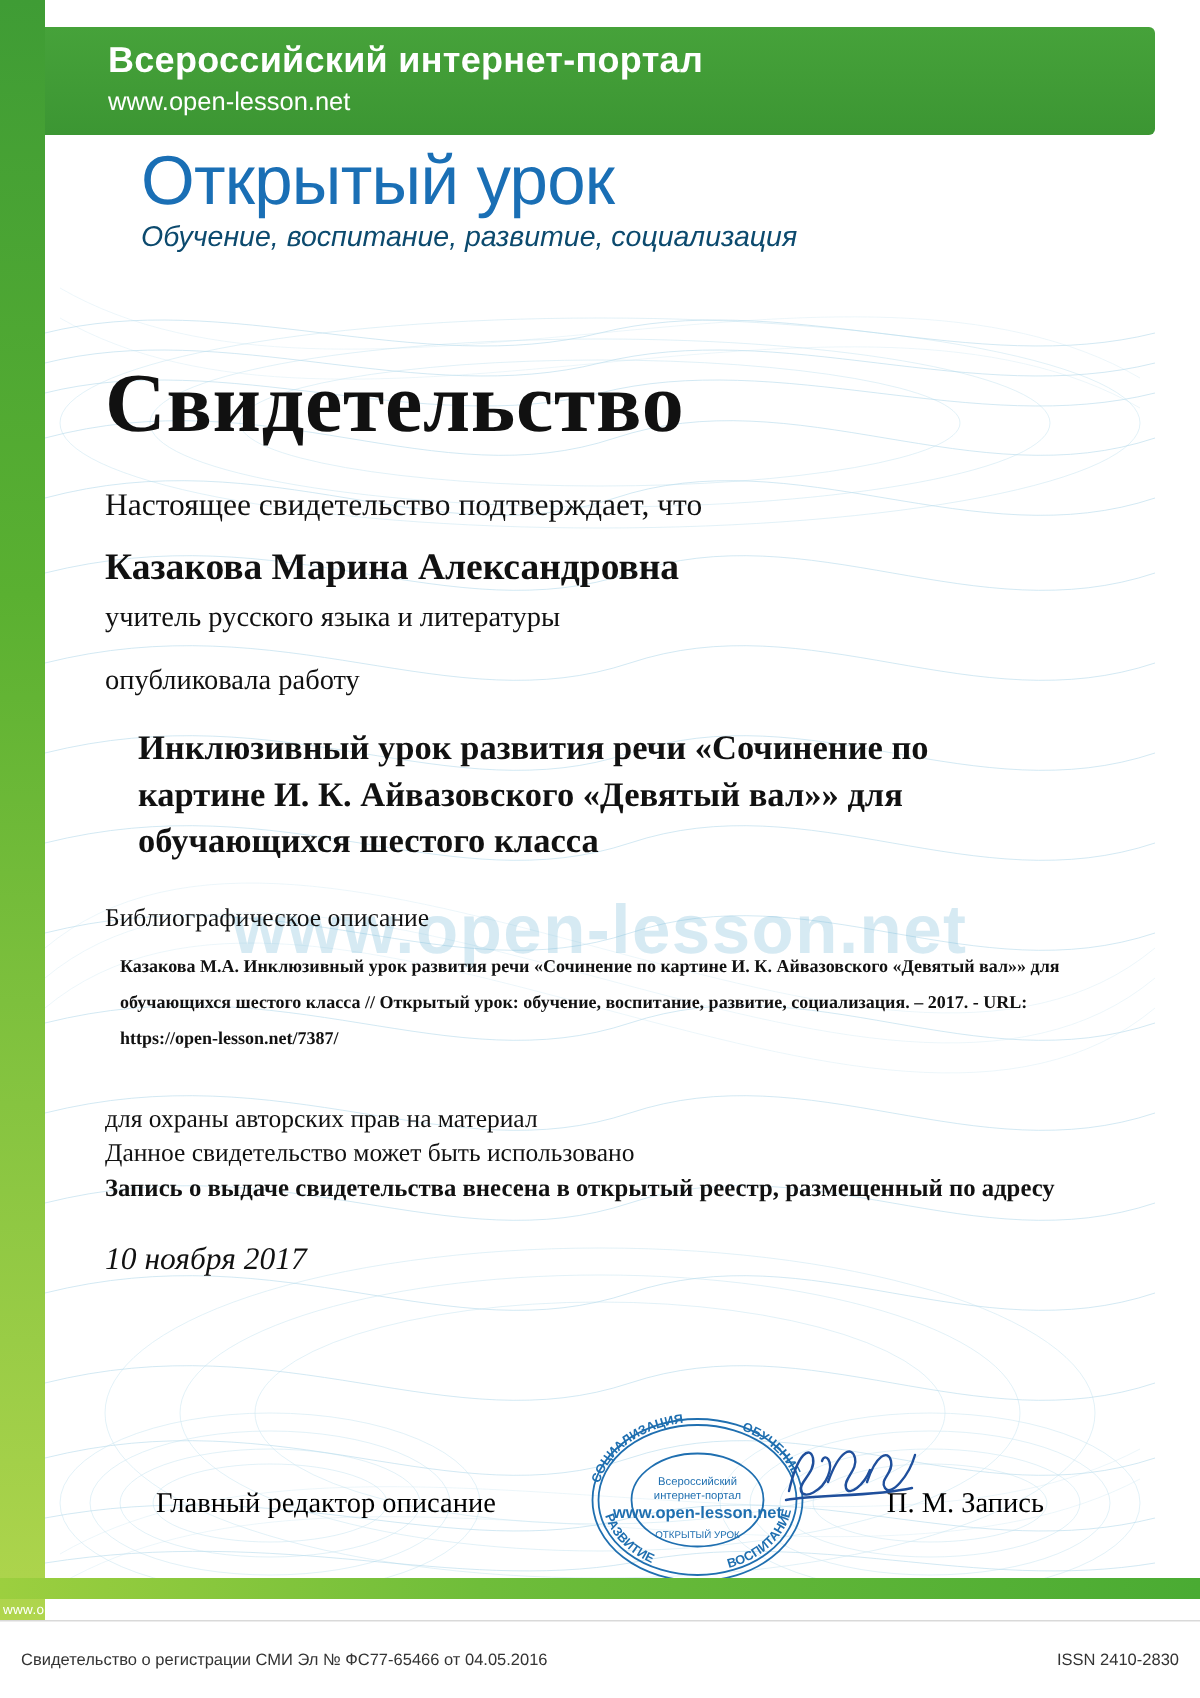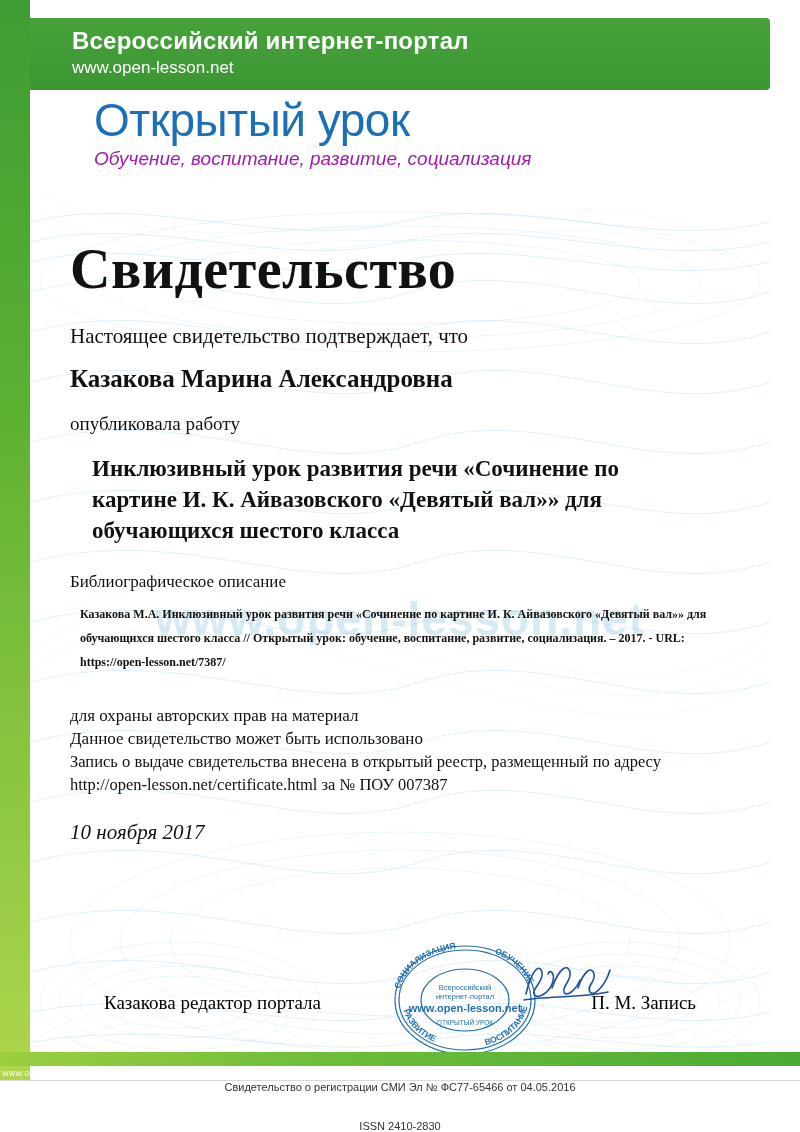--- a/index.html
+++ b/index.html
@@ -62,21 +62,21 @@
     font-family: "Liberation Sans", sans-serif;
     font-size: 46px;
     color: #1a6fb5;
     line-height: 52px;
     letter-spacing: -0.5px;
   }
   .brand-sub {
     font-family: "Liberation Sans", sans-serif;
     font-style: italic;
     font-size: 19px;
-    color: #a21caf;
+    color: #0c4a6e;
     line-height: 26px;
   }
 
   
   .body-area {
     position: absolute;
     left: 30px; top: 182px;
     width: 740px; height: 884px;
     background: #ffffff;
     overflow: hidden;
@@ -150,20 +150,21 @@
     line-height: 24px;
     padding: 0 10px;
   }
   .note-block {
     margin-top: 30px;
     font-size: 17px;
     line-height: 23px;
   }
   .note-block .wide {
     font-size: 16.5px;
+    font-weight: bold;
   }
   .date-line {
     margin-top: 24px;
     font-size: 21px;
     font-style: italic;
   }
 
   
   .sig-row {
     position: absolute;
@@ -210,21 +211,20 @@
     width: 800px; height: 52px;
     background: #ffffff;
     border-top: 1px solid #d9d9d9;
     display: flex;
     align-items: center;
     justify-content: space-between;
     padding: 0 14px;
     font-family: "Liberation Sans", sans-serif;
     font-size: 11px;
     color: #333;
-    flex-direction: column;
   }
 </style>
 </head>
 <body>
 
 <div class="page">
 
   <div class="frame-left"></div>
 
   <div class="header">
@@ -290,29 +290,29 @@
         <path d="M0,490 C180,340 560,640 740,490"></path>
       </g>
     </svg>
 
     <div class="watermark">www.open-lesson.net</div>
 
     <div class="content">
       <div class="cert-title">Свидетельство</div>
       <div class="confirm-line">Настоящее свидетельство подтверждает, что</div>
       <div class="person-name">Казакова Марина Александровна</div>
+      <div class="person-role">учитель русского языка и литературы</div>
       <div class="published-line">опубликовала работу</div>
       <div class="work-title">Инклюзивный урок развития речи «Сочинение по картине И. К. Айвазовского «Девятый вал»» для обучающихся шестого класса</div>
       <div class="biblio-label">Библиографическое описание</div>
       <div class="biblio-text">Казакова М.А. Инклюзивный урок развития речи «Сочинение по картине И. К. Айвазовского «Девятый вал»» для обучающихся шестого класса // Открытый урок: обучение, воспитание, развитие, социализация. – 2017. - URL: https://open-lesson.net/7387/</div>
       <div class="note-block">
         <div>для охраны авторских прав на материал</div>
         <div>Данное свидетельство может быть использовано</div>
         <div class="wide">Запись о выдаче свидетельства внесена в открытый реестр, размещенный по адресу</div>
-        <div class="wide">http://open-lesson.net/certificate.html за № ПОУ 007387</div>
       </div>
       <div class="date-line">10 ноября 2017</div>
     </div>
 
     <svg class="stamp" viewBox="0 0 190 130">
       <defs>
         <path id="arcTop" d="M 28,74 A 67,52 0 0 1 162,74"></path>
         <path id="arcBottom" d="M 32,74 A 63,48 0 0 0 158,74"></path>
       </defs>
       <g fill="none" stroke="#1f6fb0" stroke-width="1.2">
@@ -337,21 +337,21 @@
     <svg class="sig-scribble" viewBox="0 0 90 46">
       <g fill="none" stroke="#1f4f9c" stroke-width="1.6" stroke-linecap="round">
         <path d="M4,36 C10,10 18,6 20,14 C22,24 10,30 12,36 C14,42 26,36 30,26 C34,16 28,10 26,16"></path>
         <path d="M30,30 C38,8 46,6 48,14 C50,22 40,28 42,34 C44,40 54,32 58,22"></path>
         <path d="M56,30 C62,12 70,8 72,16 C74,24 64,28 68,34 C72,40 84,26 88,12"></path>
         <path d="M2,42 C24,38 60,40 86,34"></path>
       </g>
     </svg>
 
     <div class="sig-row">
-      <div class="sig-left">Казакова редактор портала</div>
+      <div class="sig-left">Главный редактор описание</div>
       <div class="sig-right">П. М. Запись</div>
     </div>
   </div>
 
   <div class="frame-bottom-strip"></div>
   <div class="url-strip">www.open-lesson.net www.open-lesson.net www.open-lesson.net www.open-lesson.net www.open-lesson.net www.open-lesson.net www.open-lesson.net www.open-lesson.net www.open-lesson.net www.open-lesson.net www.open-lesson.net www.open-lesson.net www.open-lesson.net www.open-lesson.net</div>
 
   <div class="footer">
     <div>Свидетельство о регистрации СМИ Эл № ФС77-65466 от 04.05.2016</div>
     <div>ISSN 2410-2830</div>

